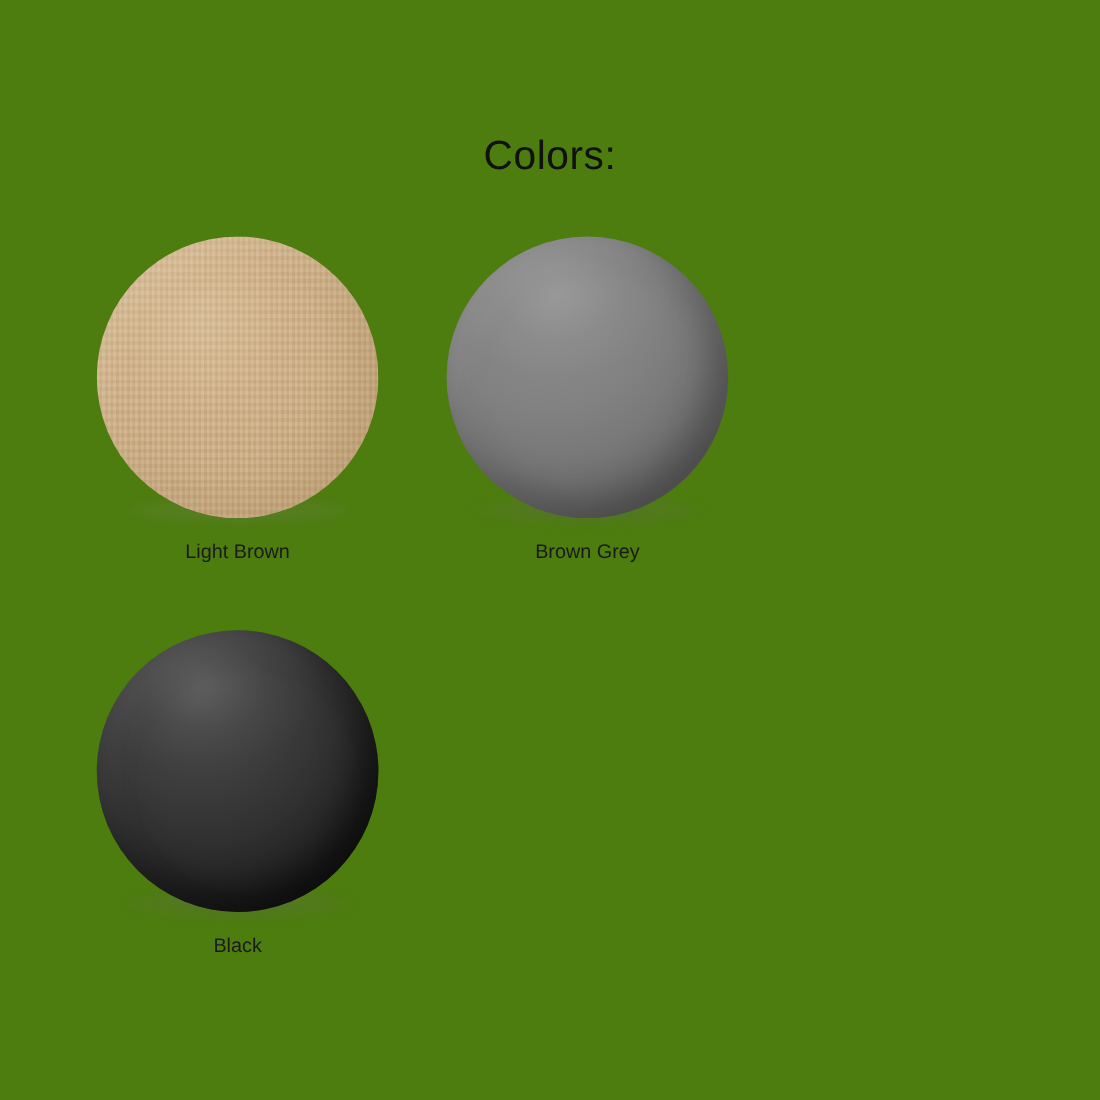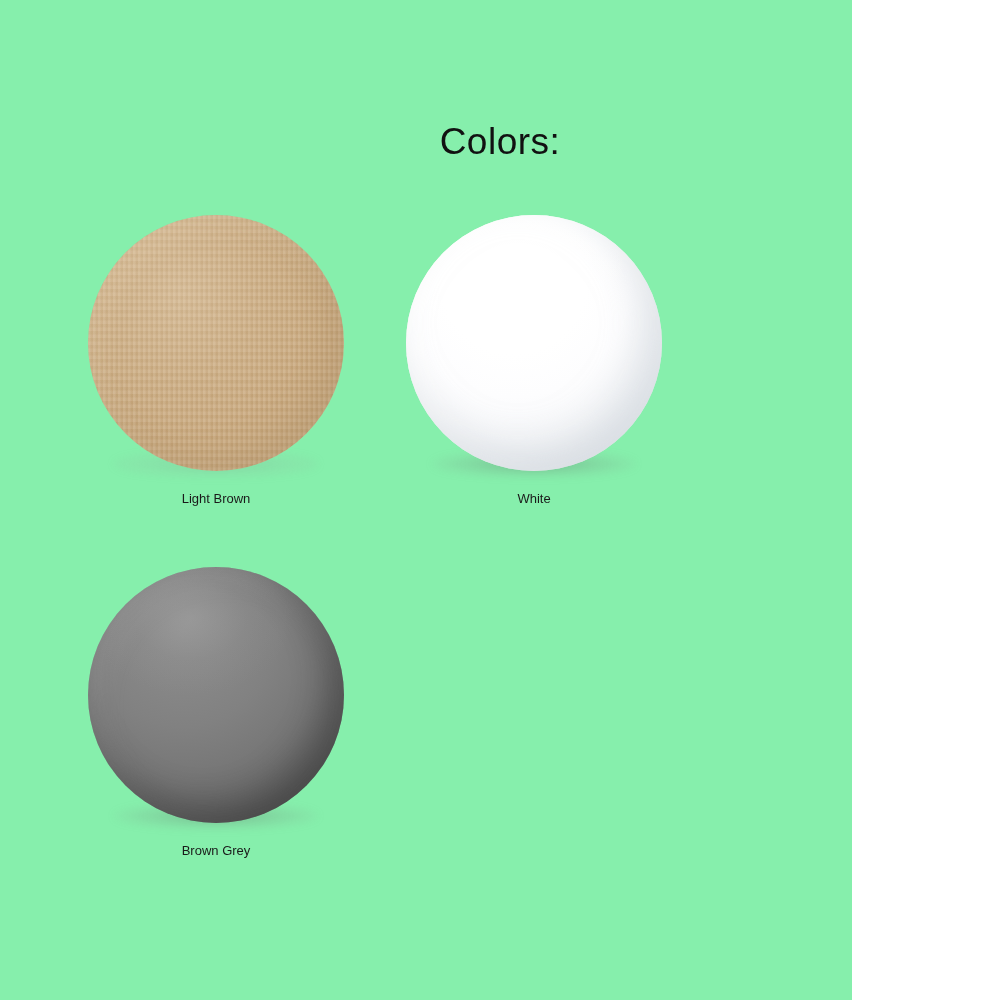--- a/index.html
+++ b/index.html
@@ -9,23 +9,23 @@
   body {
     width: 1000px;
     height: 1000px;
     background: #ffffff;
     font-family: "Liberation Sans", sans-serif;
     overflow: hidden;
   }
 
   .page {
     position: relative;
-    width: 852px;
+    width: 1000px;
     height: 1000px;
-    background: #86efac;
+    background: #4d7c0f;
   }
 
   
   .title {
     position: absolute;
     top: 120px;
     left: 0;
     width: 1000px;
     text-align: center;
     font-size: 37px;
@@ -190,21 +190,21 @@
     border-radius: 50%;
     background: radial-gradient(ellipse 42% 30% at 38% 19%,
                 rgba(130,130,130,0.32) 0%,
                 rgba(110,110,110,0.10) 55%,
                 rgba(90,90,90,0) 100%);
   }
 
   
   .swatch-label {
     margin-top: 18px;
-    font-size: 13px;
+    font-size: 18px;
     color: #1a1a1a;
     text-align: center;
     line-height: 1.2;
     white-space: nowrap;
   }
 </style>
 </head>
 <body>
 
 <div class="page">
@@ -214,31 +214,31 @@
   <div class="swatch-grid">
 
     <div class="swatch">
       <div class="sphere-wrap">
         <div class="contact-shadow faint"></div>
         <div class="sphere brown"></div>
       </div>
       <div class="swatch-label">Light Brown</div>
     </div>
 
-    <div class="swatch">
-      <div class="sphere-wrap">
-        <div class="contact-shadow"></div>
-        <div class="sphere white"></div>
-      </div>
-      <div class="swatch-label">White</div>
-    </div>
 
     <div class="swatch">
       <div class="sphere-wrap">
         <div class="contact-shadow"></div>
         <div class="sphere darkgrey"></div>
       </div>
       <div class="swatch-label">Brown Grey</div>
     </div>
 
+    <div class="swatch">
+      <div class="sphere-wrap">
+        <div class="contact-shadow"></div>
+        <div class="sphere black"></div>
+      </div>
+      <div class="swatch-label">Black</div>
+    </div>
 
   </div>
 </div>
 
 </body></html>

